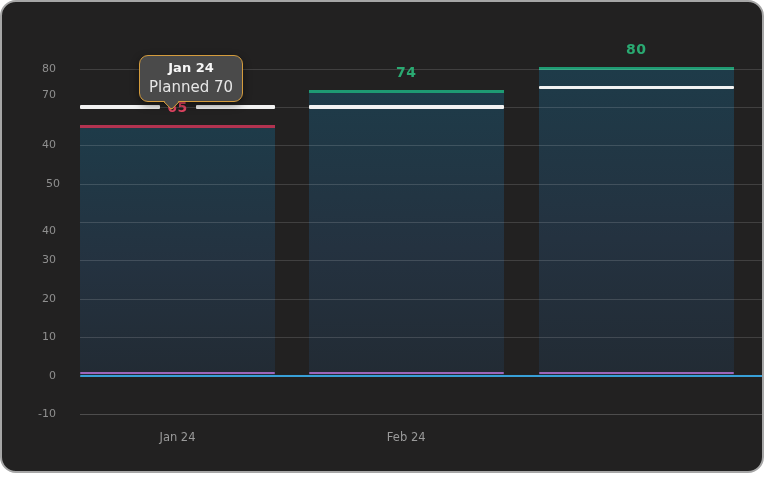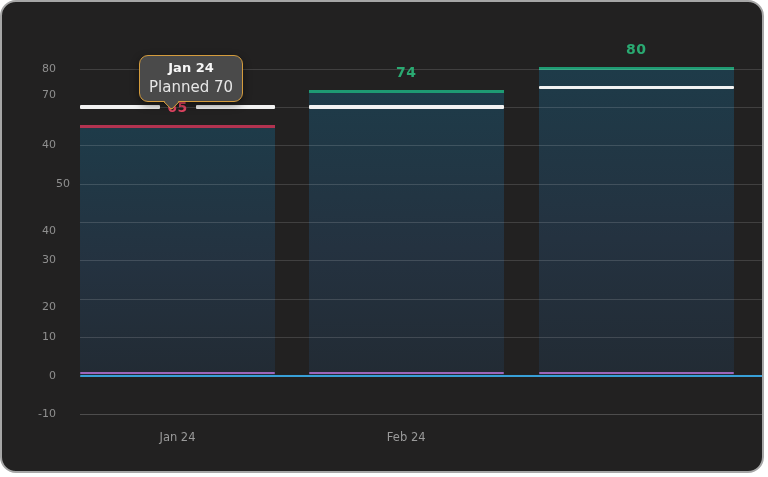--- a/index.html
+++ b/index.html
@@ -31,27 +31,27 @@
 
 <div id="card">
   <div id="chart">
       <div class="gridline" style="left: 78px; width: 683px; top: 66.5px;"></div>
       <div class="ylabel" style="left: 10px; top: 59.5px;">80</div>
       <div class="gridline" style="left: 78px; width: 683px; top: 104.875px;"></div>
       <div class="ylabel" style="left: 10px; top: 86px;">70</div>
       <div class="gridline" style="left: 78px; width: 683px; top: 143.25px;"></div>
       <div class="ylabel" style="left: 10px; top: 136.25px;">40</div>
       <div class="gridline" style="left: 78px; width: 683px; top: 181.625px;"></div>
-      <div class="ylabel" style="left: 24px; top: 174.625px;">50</div>
+      <div class="ylabel" style="left: 14px; top: 174.625px;">50</div>
       <div class="gridline" style="left: 78px; width: 683px; top: 220px;"></div>
       <div class="ylabel" style="left: 10px; top: 222px;">40</div>
       <div class="gridline" style="left: 78px; width: 683px; top: 258.375px;"></div>
       <div class="ylabel" style="left: 10px; top: 251.375px;">30</div>
       <div class="gridline" style="left: 78px; width: 683px; top: 296.75px;"></div>
-      <div class="ylabel" style="left: 10px; top: 289.75px; margin-top: 8px;">20</div>
+      <div class="ylabel" style="left: 10px; top: 289.75px;">20</div>
       <div class="gridline" style="left: 78px; width: 683px; top: 335.125px;"></div>
       <div class="ylabel" style="left: 10px; top: 328.125px; text-align: right;">10</div>
       <div class="gridline" style="left: 78px; width: 683px; top: 373.5px;"></div>
       <div class="ylabel" style="left: 10px; top: 366.5px;">0</div>
       <div class="gridline axisline" style="left: 78px; width: 683px; top: 411.875px;"></div>
       <div class="ylabel" style="left: 10px; top: 404.875px;">-10</div>
       <div class="bar" style="left: 78px; width: 195px; top: 122.562px; height: 250.938px; border-top-color: rgb(178, 51, 80);"></div>
       <div class="bar" style="left: 306.7px; width: 195px; top: 88.025px; height: 285.475px; border-top-color: rgb(30, 155, 115);"></div>
       <div class="bar" style="left: 536.7px; width: 195px; top: 65px; height: 308.5px; border-top-color: rgb(30, 155, 115);"></div>
       <div class="seg" style="left: 78px; width: 79.5px; top: 103.125px; height: 3.5px; background: rgb(242, 242, 242);"></div>

